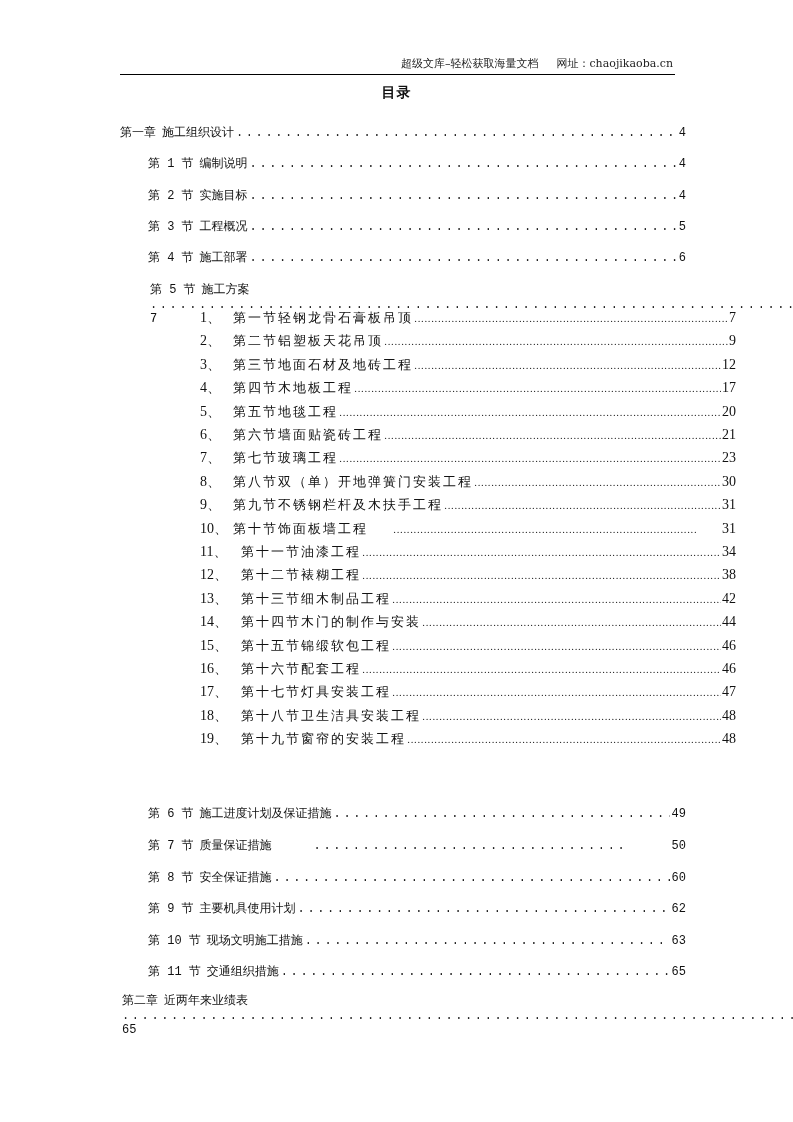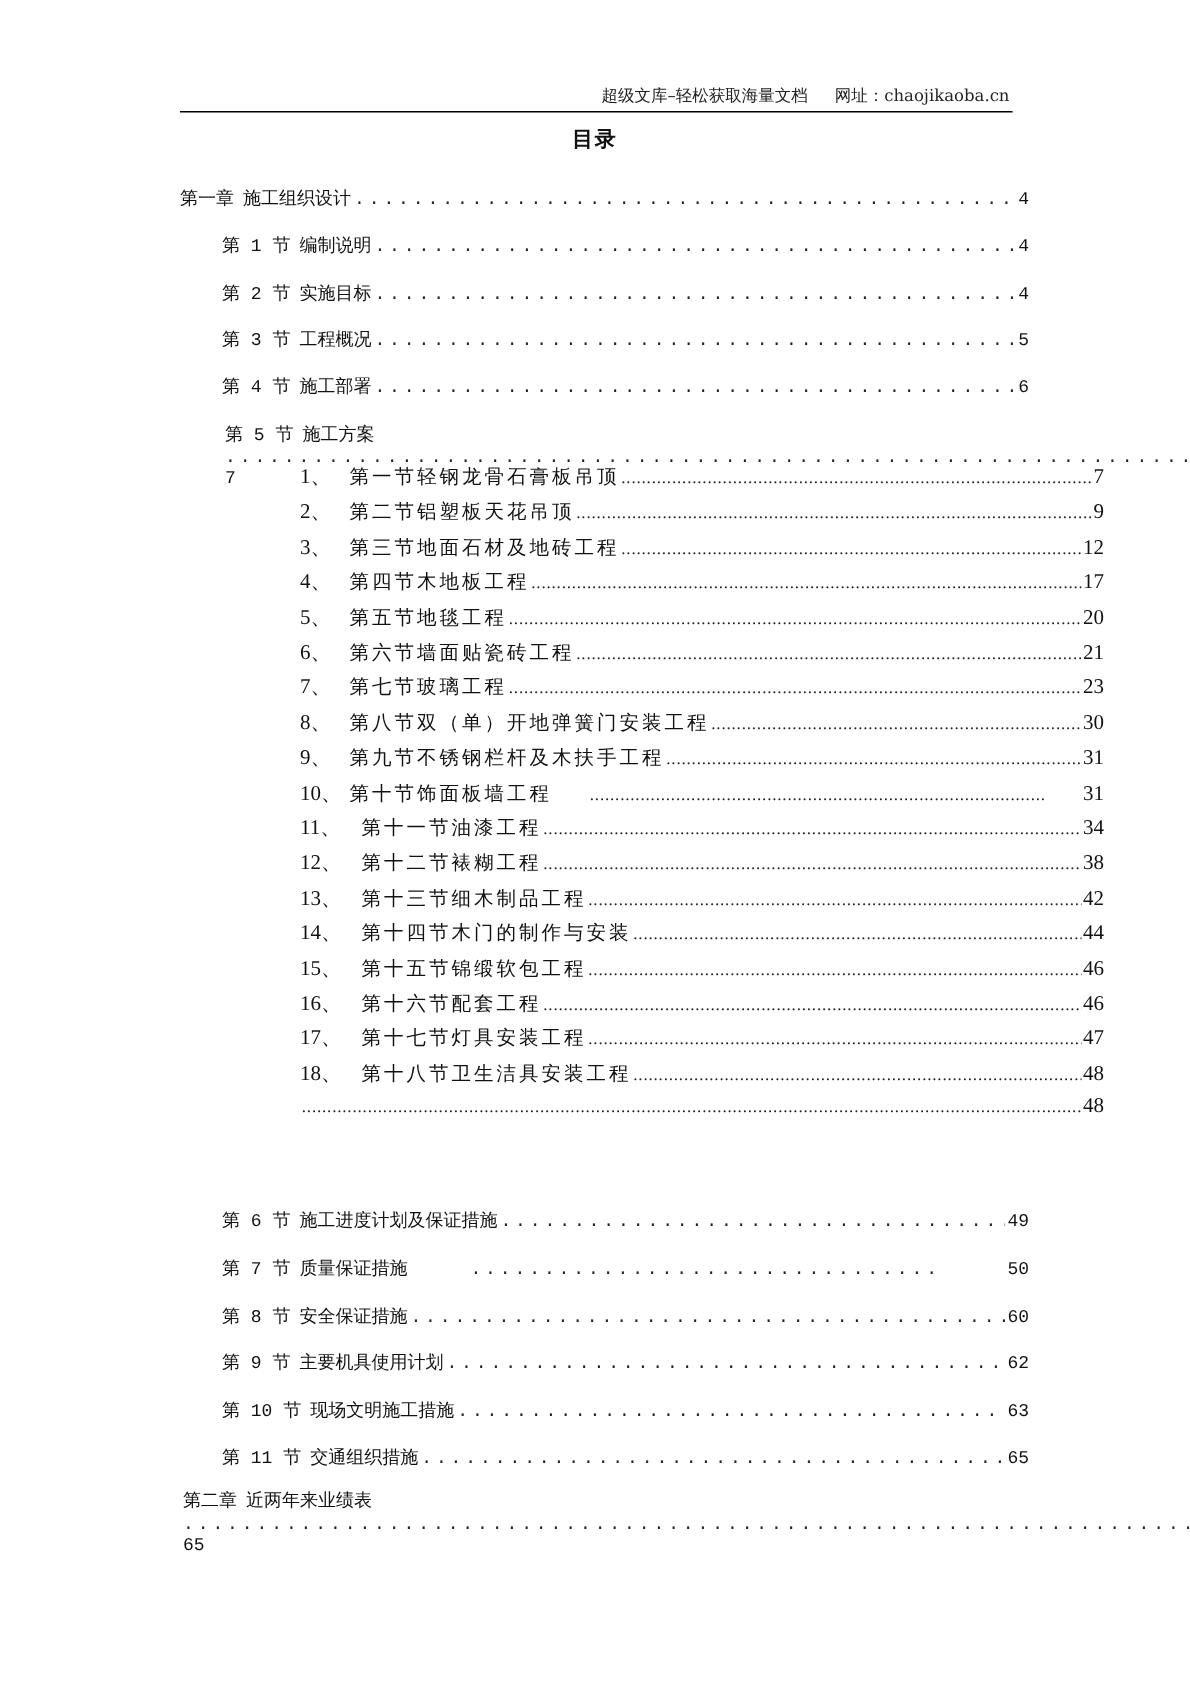--- a/index.html
+++ b/index.html
@@ -151,20 +151,21 @@
       <span class="lbl"><span class="num wide">17、</span><span class="txt">第十七节灯具安装工程</span></span>
       <span class="dots">............................................................................................................................................................................................................................................................................................................</span>
       <span class="pg">47</span>
     </div>
     <div class="row sub" style="top: 706.8px;">
       <span class="lbl"><span class="num wide">18、</span><span class="txt">第十八节卫生洁具安装工程</span></span>
       <span class="dots">............................................................................................................................................................................................................................................................................................................</span>
       <span class="pg">48</span>
     </div>
     <div class="row sub" style="top: 730.2px;">
+      <span class="lbl"><span class="num wide">19、</span><span class="txt">第十九节窗帘的安装工程</span></span>
       <span class="dots">............................................................................................................................................................................................................................................................................................................</span>
       <span class="pg">48</span>
     </div>
     <div class="row lvl2" style="top: 805px; align-items: center;">
       <span class="lbl"><span class="ch">第 6 节</span><span>施工进度计划及保证措施</span></span>
       <span class="dots">............................................................................................................................................................................................................................................................................................................</span>
       <span class="pg">49</span>
     </div>
     <div class="row lvl2" style="top: 837px; gap: 40px;">
       <span class="lbl"><span class="ch">第 7 节</span><span>质量保证措施</span></span>

